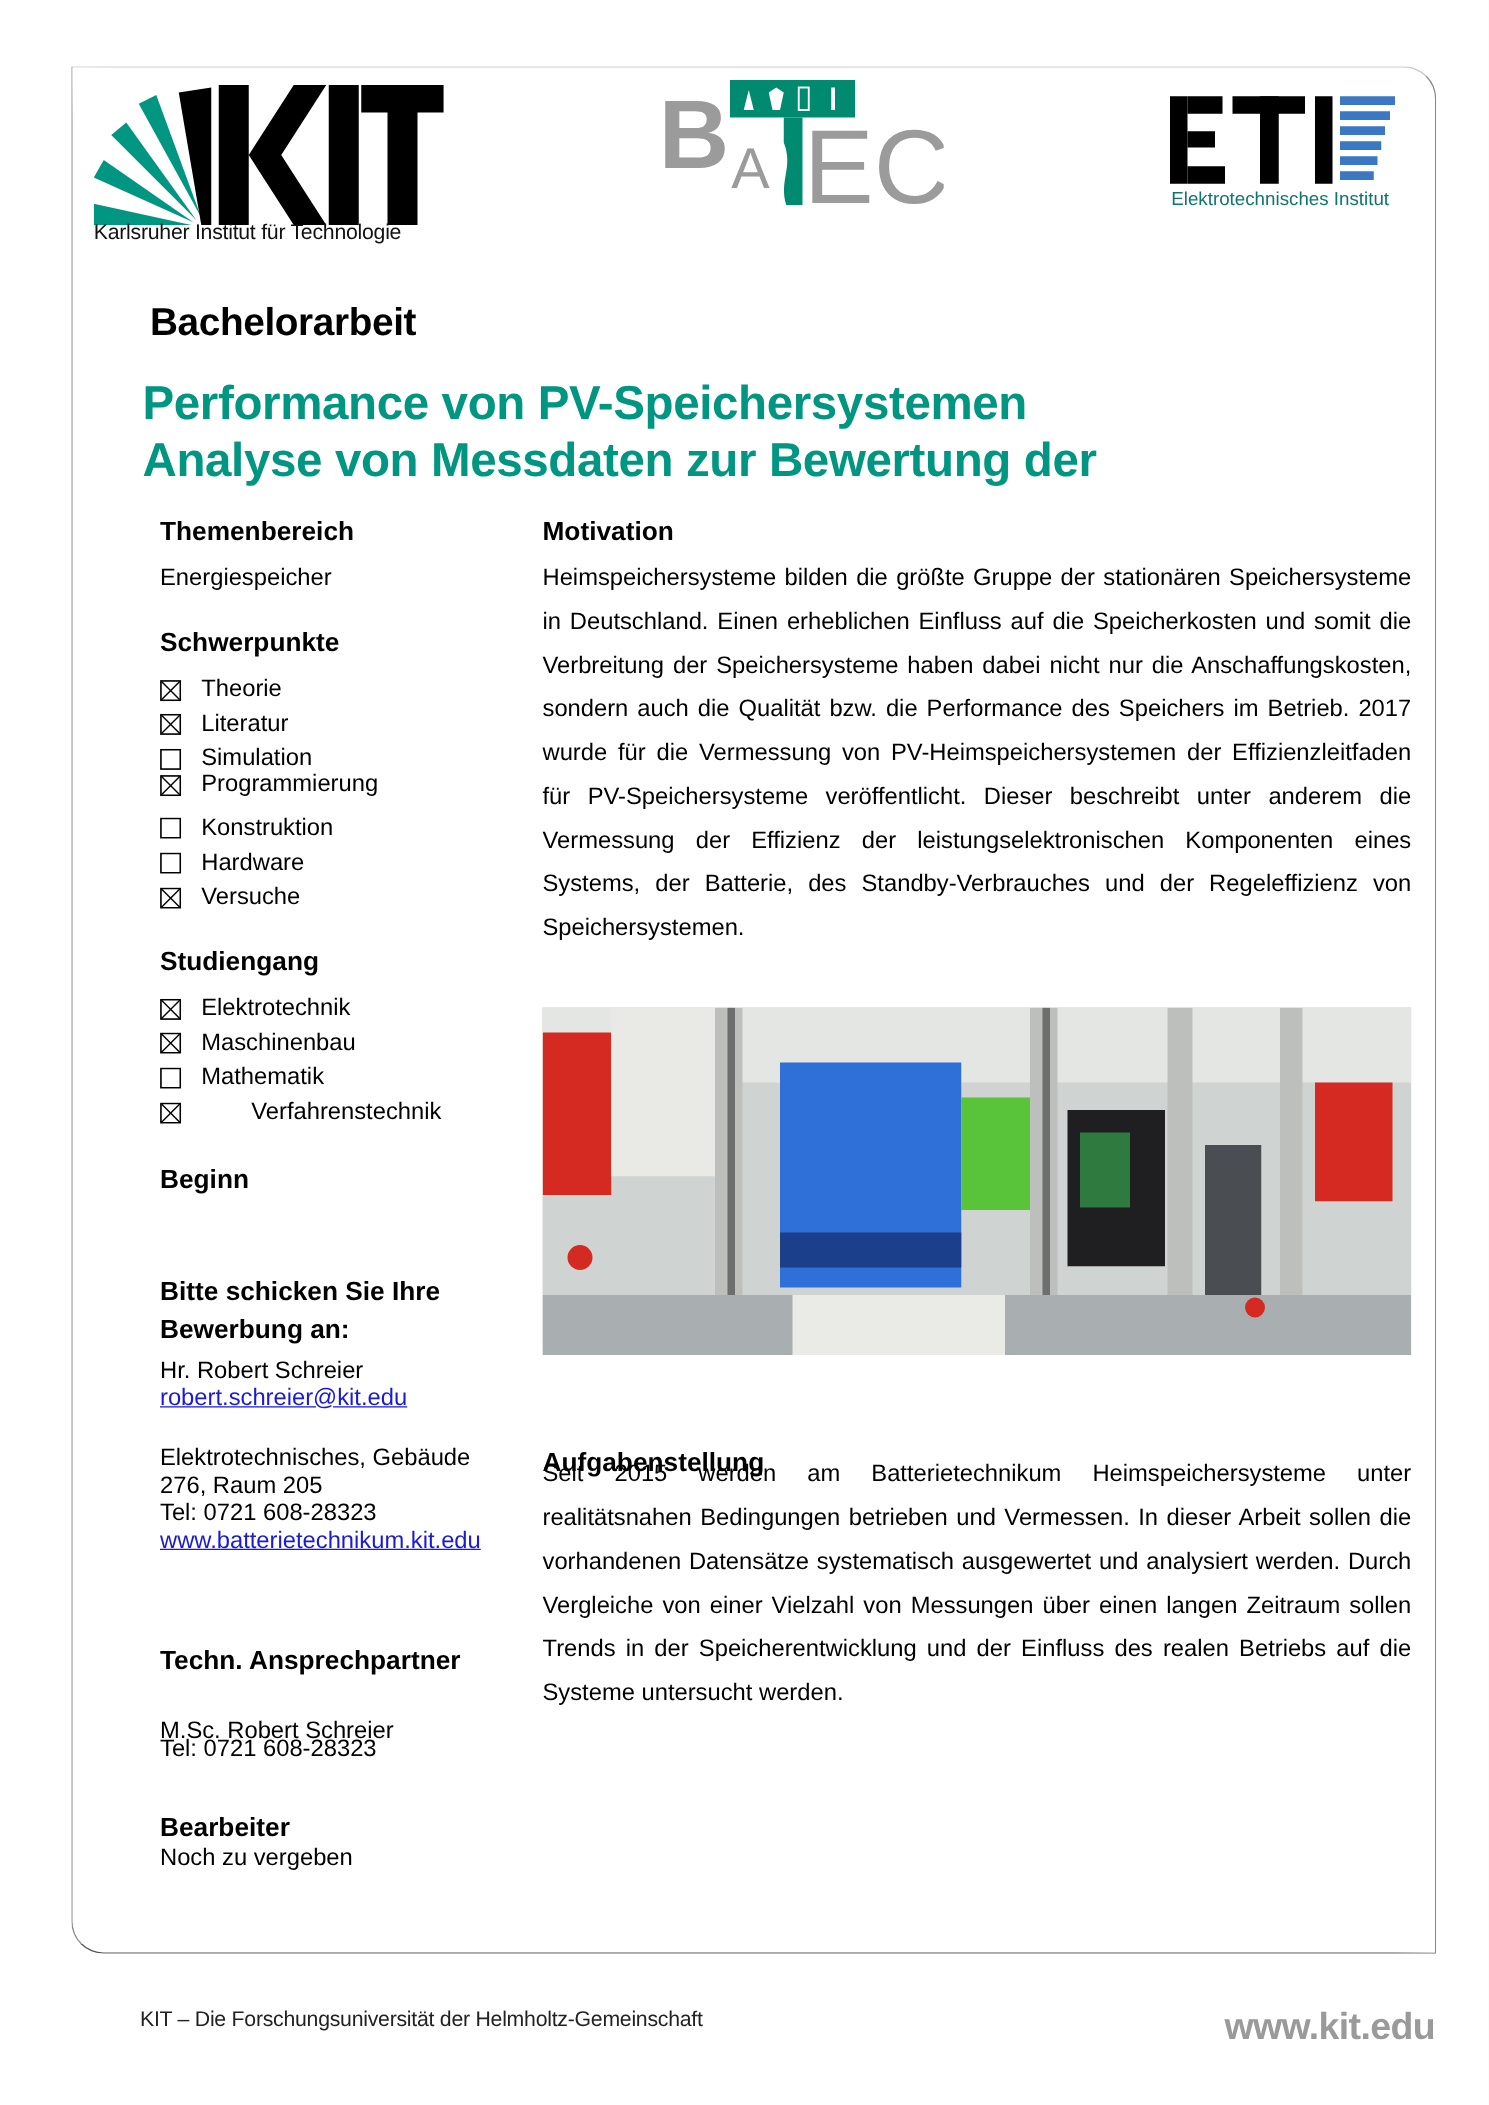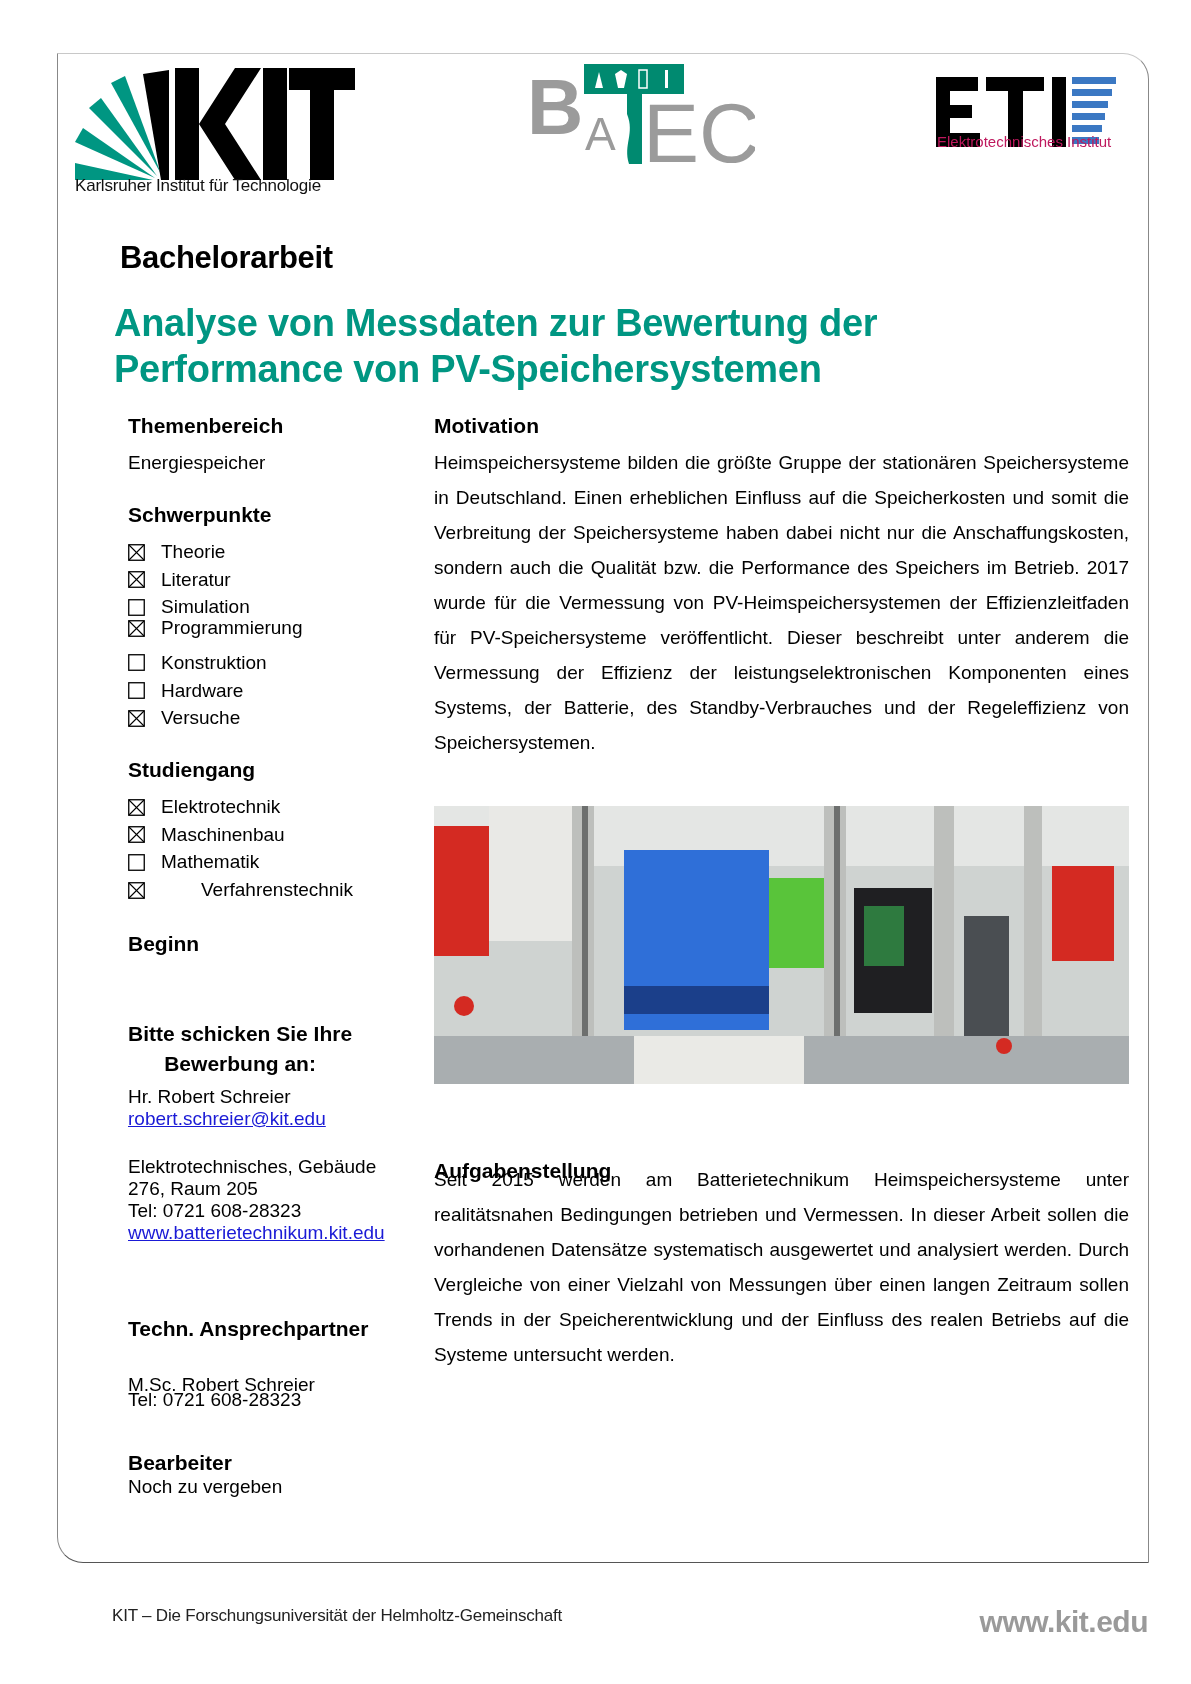--- a/index.html
+++ b/index.html
@@ -8,21 +8,21 @@
   .frame { position:absolute; left:57px; top:53px; width:1092px; height:1510px;
            border-top:1px solid #c8c8c8; border-left:1px solid #888; border-right:1px solid #888;
            border-bottom:1px solid #555; border-top-right-radius:26px; border-bottom-left-radius:26px;
            box-sizing:border-box; }
   .abs { position:absolute; }
   
   .kit-logo { left:75px; top:68px; width:280px; height:130px; }
   .kit-sub { left:75px; top:176px; font-size:17px; letter-spacing:-0.2px; color:#111; white-space:nowrap; }
   .batec-logo { left:527px; top:64px; width:228px; height:100px; }
   .eti-logo { left:936px; top:68px; width:200px; height:98px; }
-  .eti-sub { left:937px; top:133px; font-size:15px; color:#be185d; white-space:nowrap; }
+  .eti-sub { left:937px; top:151px; font-size:15px; color:#0f766e; white-space:nowrap; }
 
   .doc-type { left:120px; top:240px; font-size:31px; font-weight:bold; letter-spacing:-0.3px; }
   .title { left:114px; top:300px; font-size:38px; font-weight:bold; color:#009682; line-height:46px;
            letter-spacing:-0.3px; }
 
   .h { font-size:21px; font-weight:bold; }
   .t { font-size:19px; }
   .cb-row { position:absolute; left:128px; height:24px; display:flex; align-items:center; font-size:19px; }
   .cb { width:17px; height:17px; margin-right:16px; flex:none; }
   a.link { color:#1a1ad6; text-decoration:underline; }
@@ -87,22 +87,22 @@
     <rect x="136" y="24" width="36" height="7"></rect>
     <rect x="136" y="36" width="33" height="7"></rect>
     <rect x="136" y="48" width="30" height="7"></rect>
     <rect x="136" y="60" width="27" height="7"></rect>
   </g>
 </svg>
 <div class="abs eti-sub">Elektrotechnisches Institut</div>
 
 <div class="abs doc-type">Bachelorarbeit</div>
 <div class="abs title">
+  <div>Performance von PV-Speichersystemen</div>
   <div>Analyse von Messdaten zur Bewertung der</div>
-  <div>Performance von PV-Speichersystemen</div>
 </div>
 
 <div class="abs h" style="left:128px; top:414px;">Themenbereich</div>
 <div class="abs t" style="left:128px; top:452px;">Energiespeicher</div>
 
 <div class="abs h" style="left:128px; top:503px;">Schwerpunkte</div>
 <div id="schwerpunkte-list">
     <div class="cb-row" style="top: 540px;">
       <svg class="cb" viewBox="0 0 17 17">
         <rect x="0.75" y="0.75" width="15.5" height="15.5" fill="none" stroke="#000" stroke-width="1.3"></rect>
@@ -184,21 +184,21 @@
         <rect x="0.75" y="0.75" width="15.5" height="15.5" fill="none" stroke="#000" stroke-width="1.3"></rect>
         <path d="M1,1 L16,16" stroke="#000" stroke-width="1.1"></path>
         <path d="M16,1 L1,16" stroke="#000" stroke-width="1.1"></path>
       </svg>
       <span>Verfahrenstechnik</span>
     </div>
   </div>
 
 <div class="abs h" style="left:128px; top:932px;">Beginn</div>
 
-<div class="abs h" style="left:128px; top:1019px; line-height:30px;text-align:center;">
+<div class="abs h" style="left:128px; top:1019px; line-height:30px;">
   <div>Bitte schicken Sie Ihre</div>
   <div>Bewerbung an:</div>
 </div>
 <div class="abs t" style="left:128px; top:1086px; line-height:22px;">
   <div>Hr. Robert Schreier</div>
   <a class="link" href="#">robert.schreier@kit.edu</a>
 </div>
 <div class="abs t" style="left:128px; top:1156px; line-height:22px;">
   <div>Elektrotechnisches, Gebäude</div>
   <div>276, Raum 205</div>

